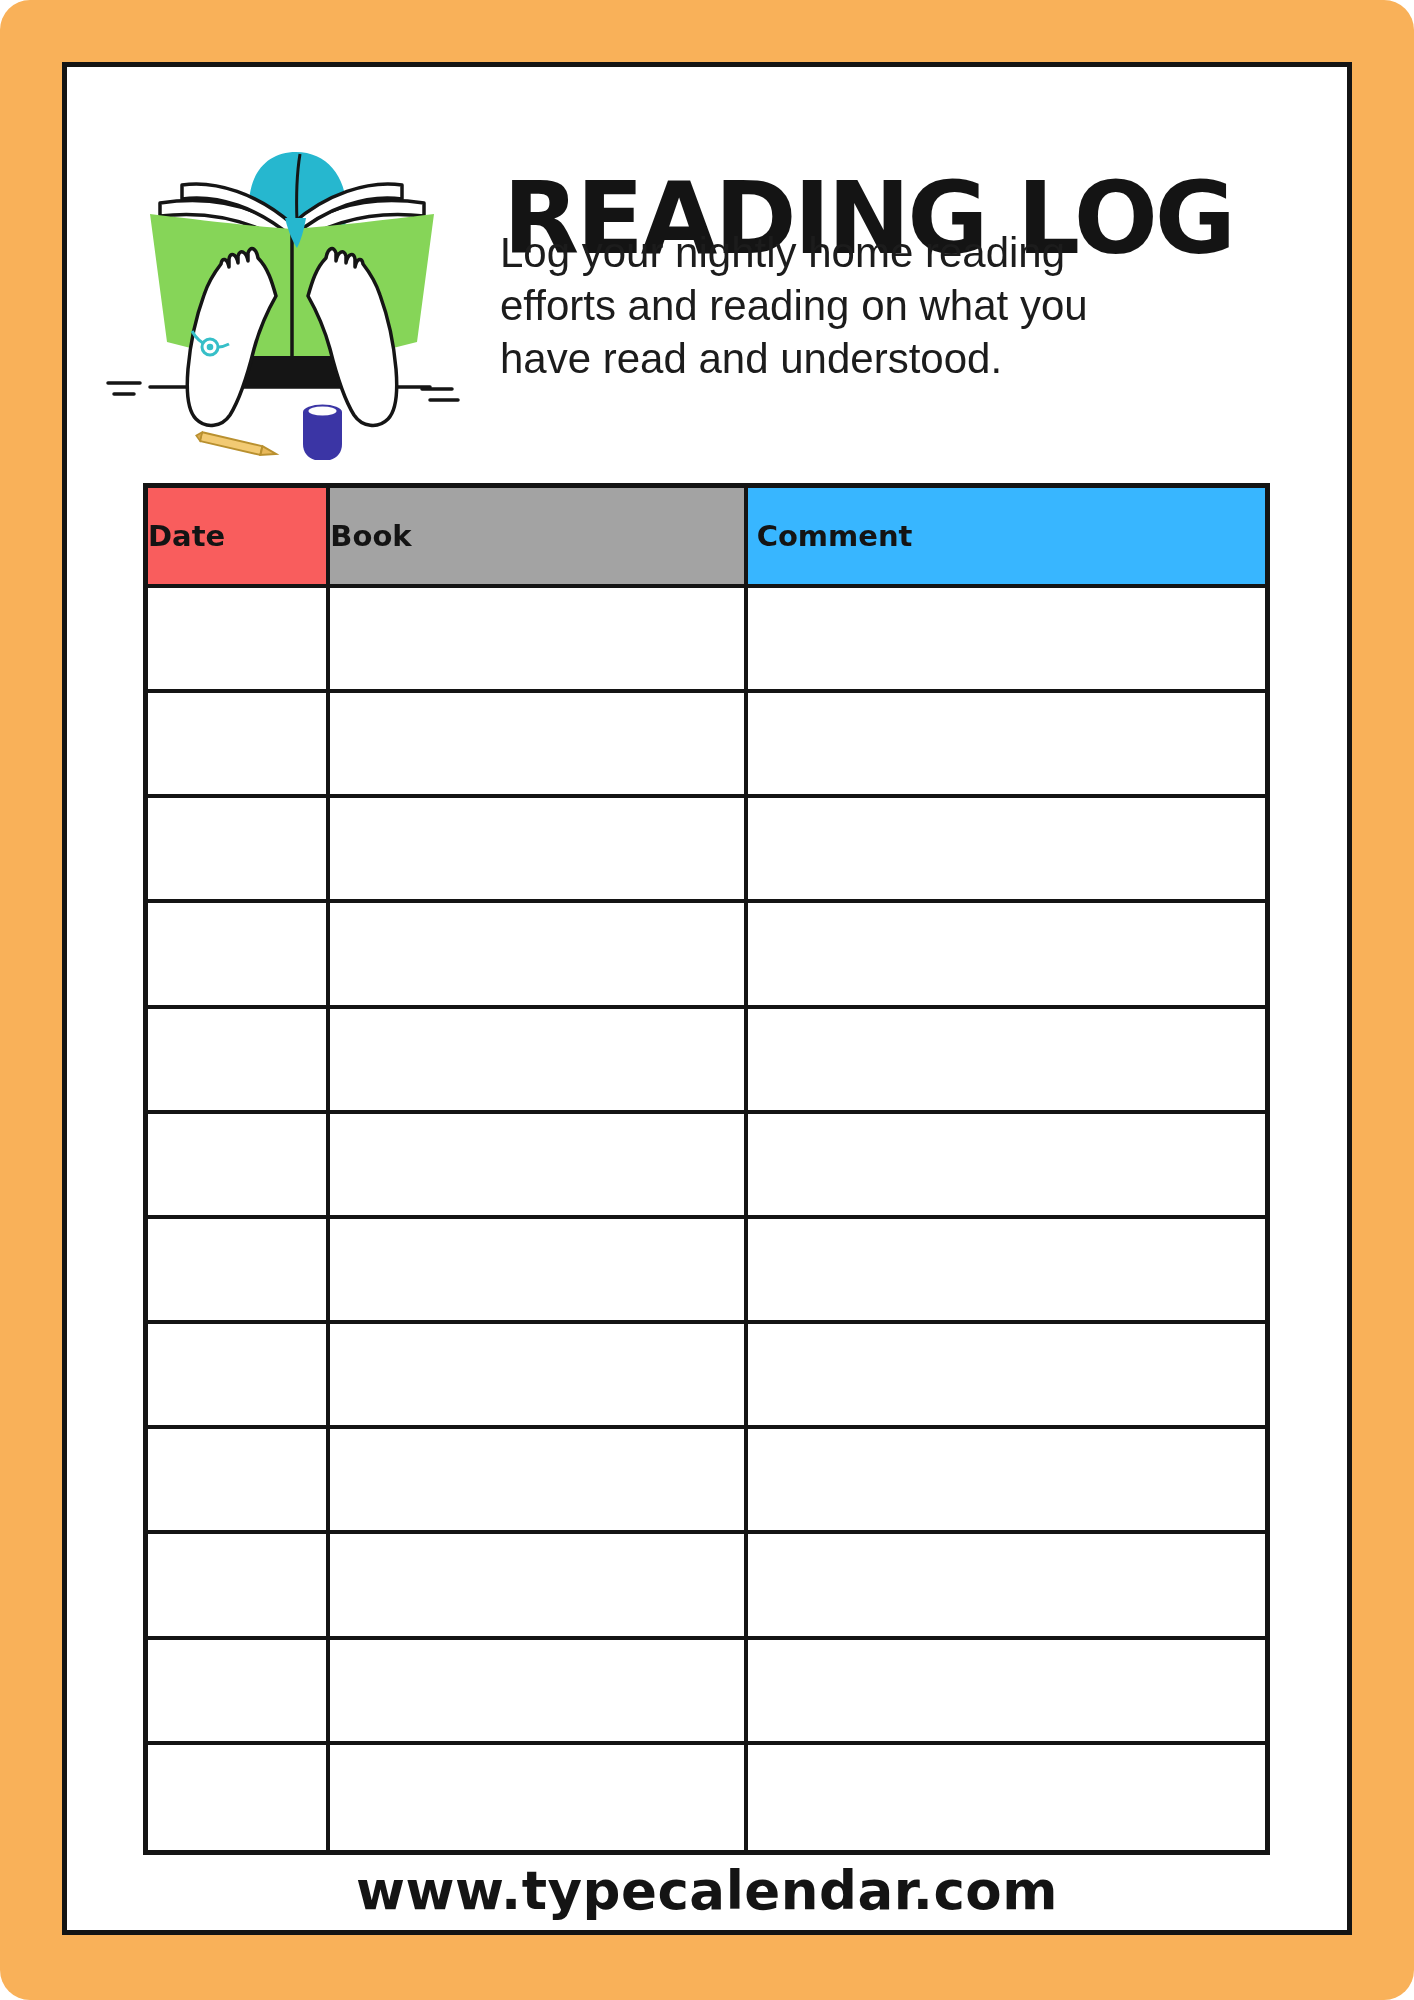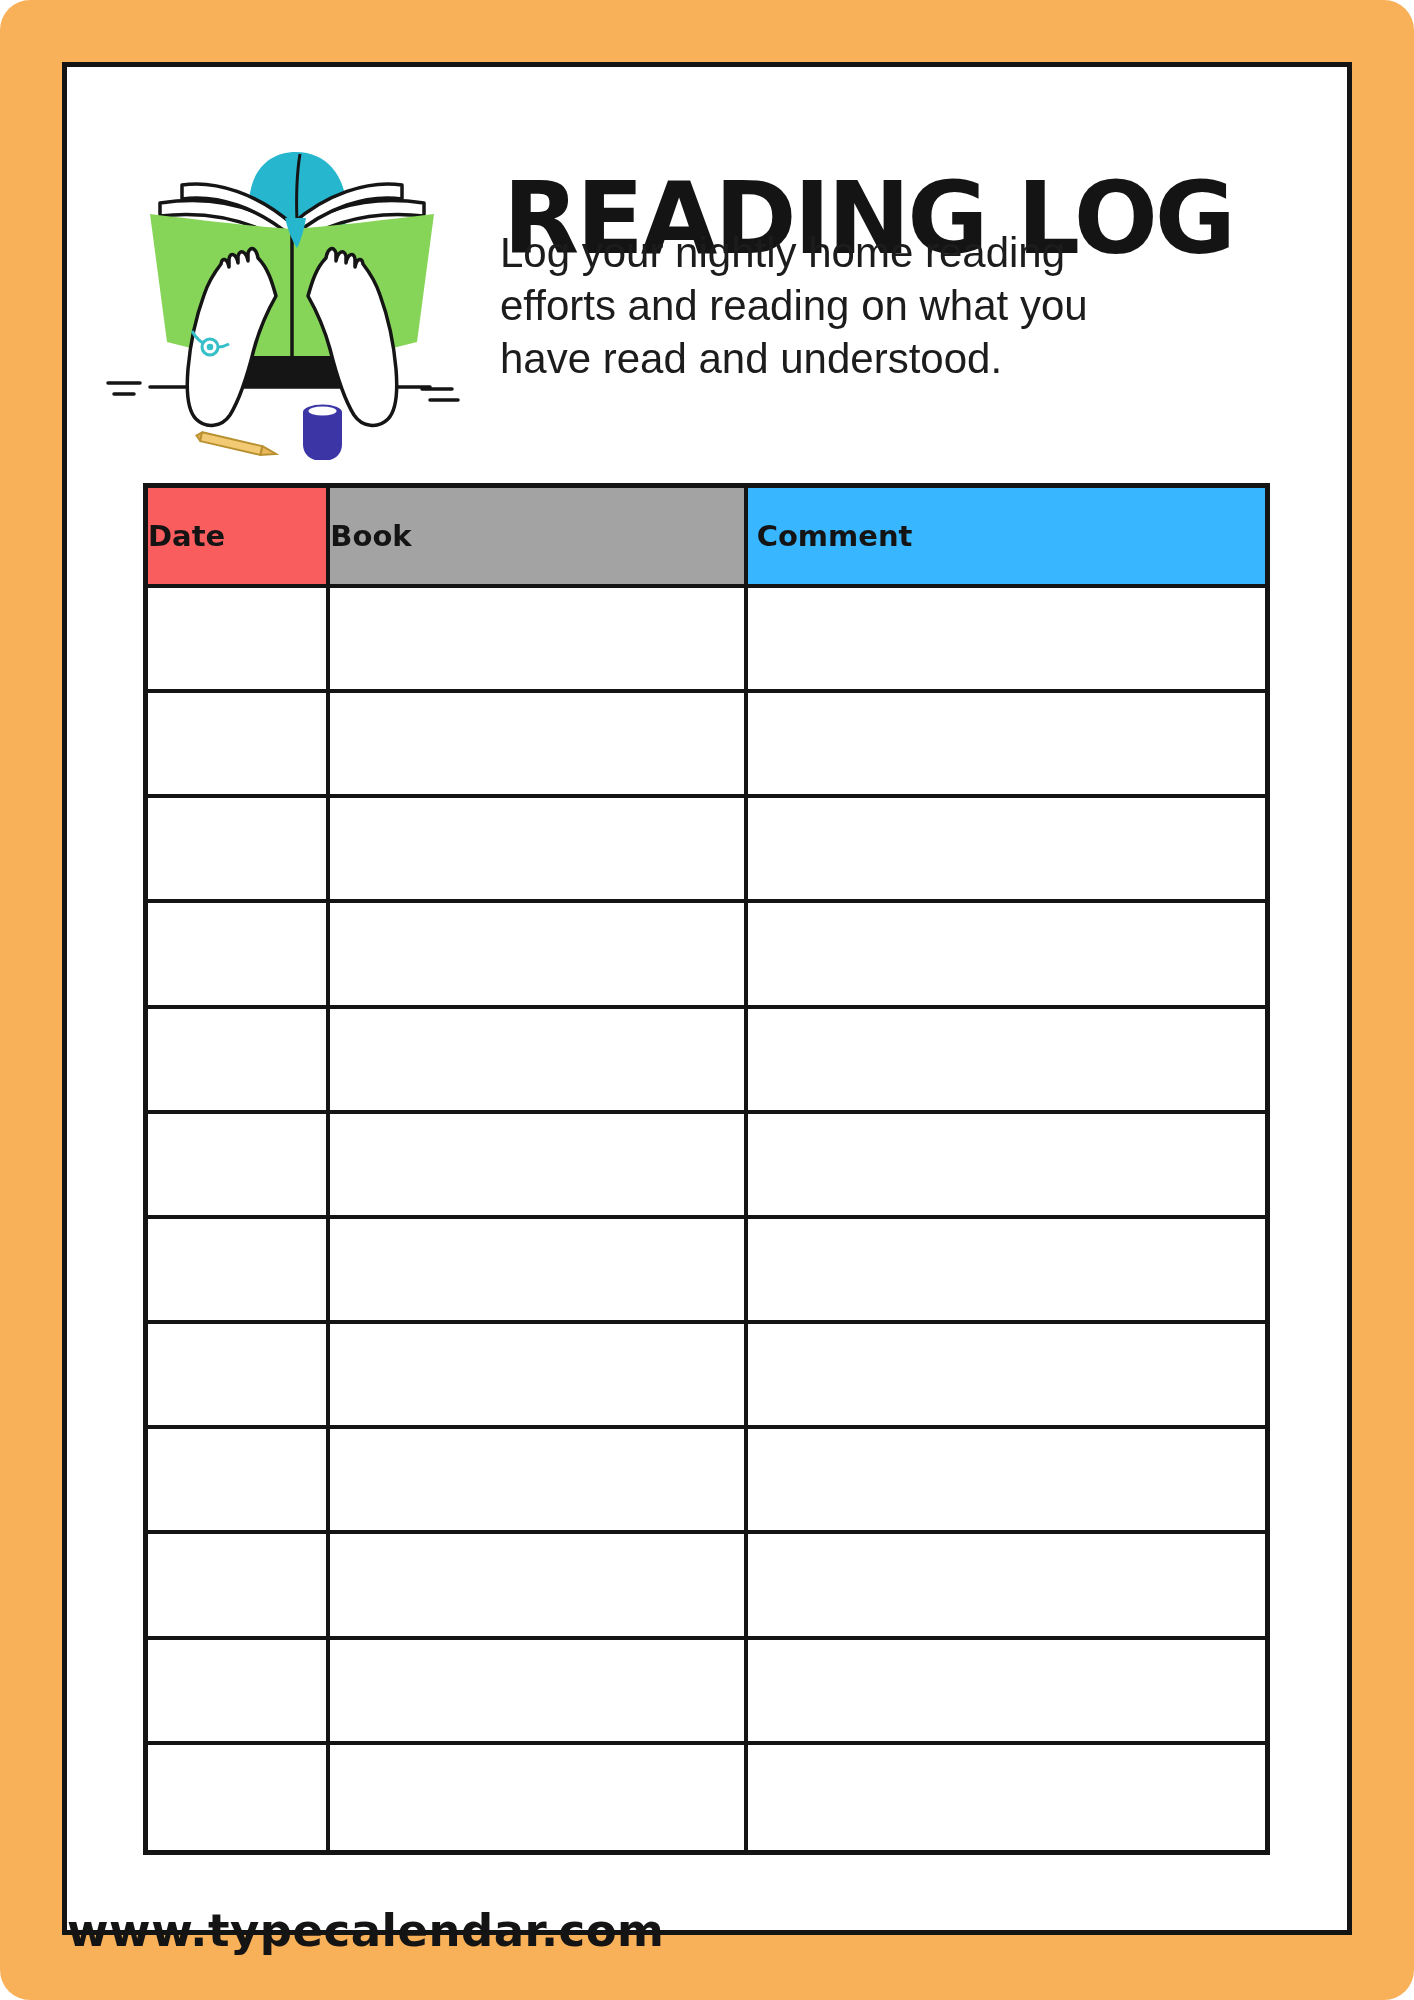--- a/index.html
+++ b/index.html
@@ -48,24 +48,24 @@
   }
   .cell.last-col{border-right:none;padding-left:9px;}
   .cell.last-row{border-bottom:none;}
   .hcell{
     display:flex;align-items:center;justify-content:flex-start;
     font-family:"DejaVu Sans",sans-serif;
     font-weight:bold;font-size:29px;color:#141414;
   }
   .footer{
     position:absolute;left:0;top:1793px;width:100%;
+    text-align:center;
     font-family:"DejaVu Sans",sans-serif;
-    font-weight:bold;font-size:45px;color:#141414;
+    font-weight:bold;font-size:53px;color:#141414;
     letter-spacing:0.5px;
-    margin-top:44px;
   }
 </style>
 </head>
 <body>
 
 <div class="canvas">
   <div class="page">
 
     <svg class="illustration" viewBox="0 0 360 360">
 

